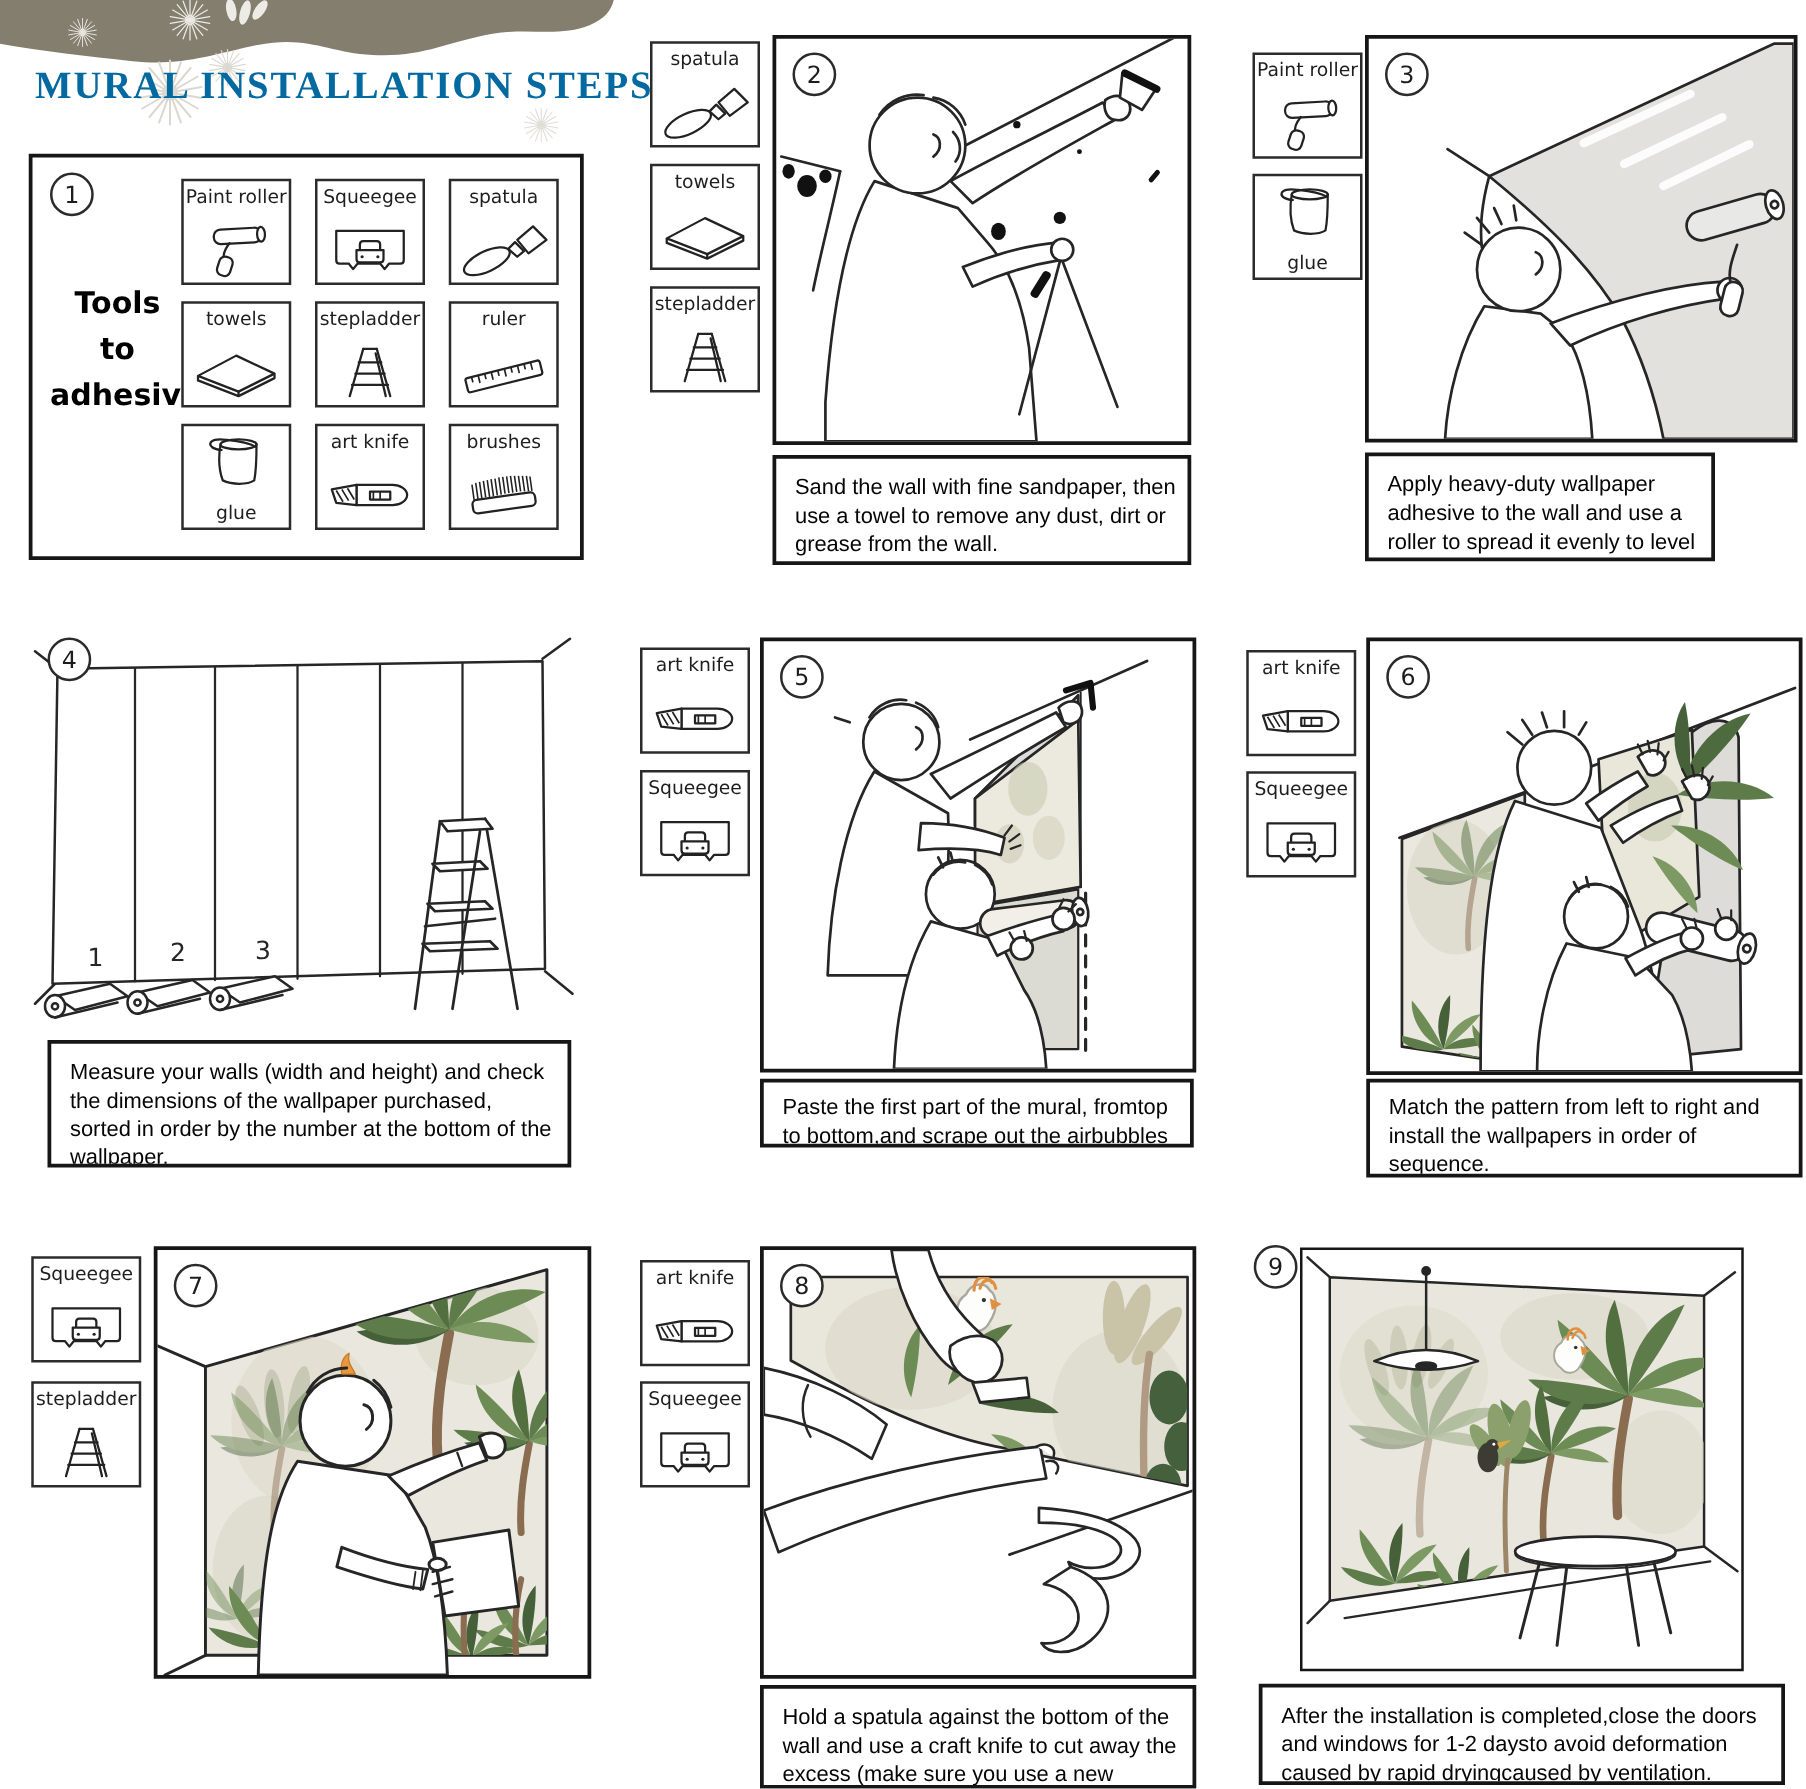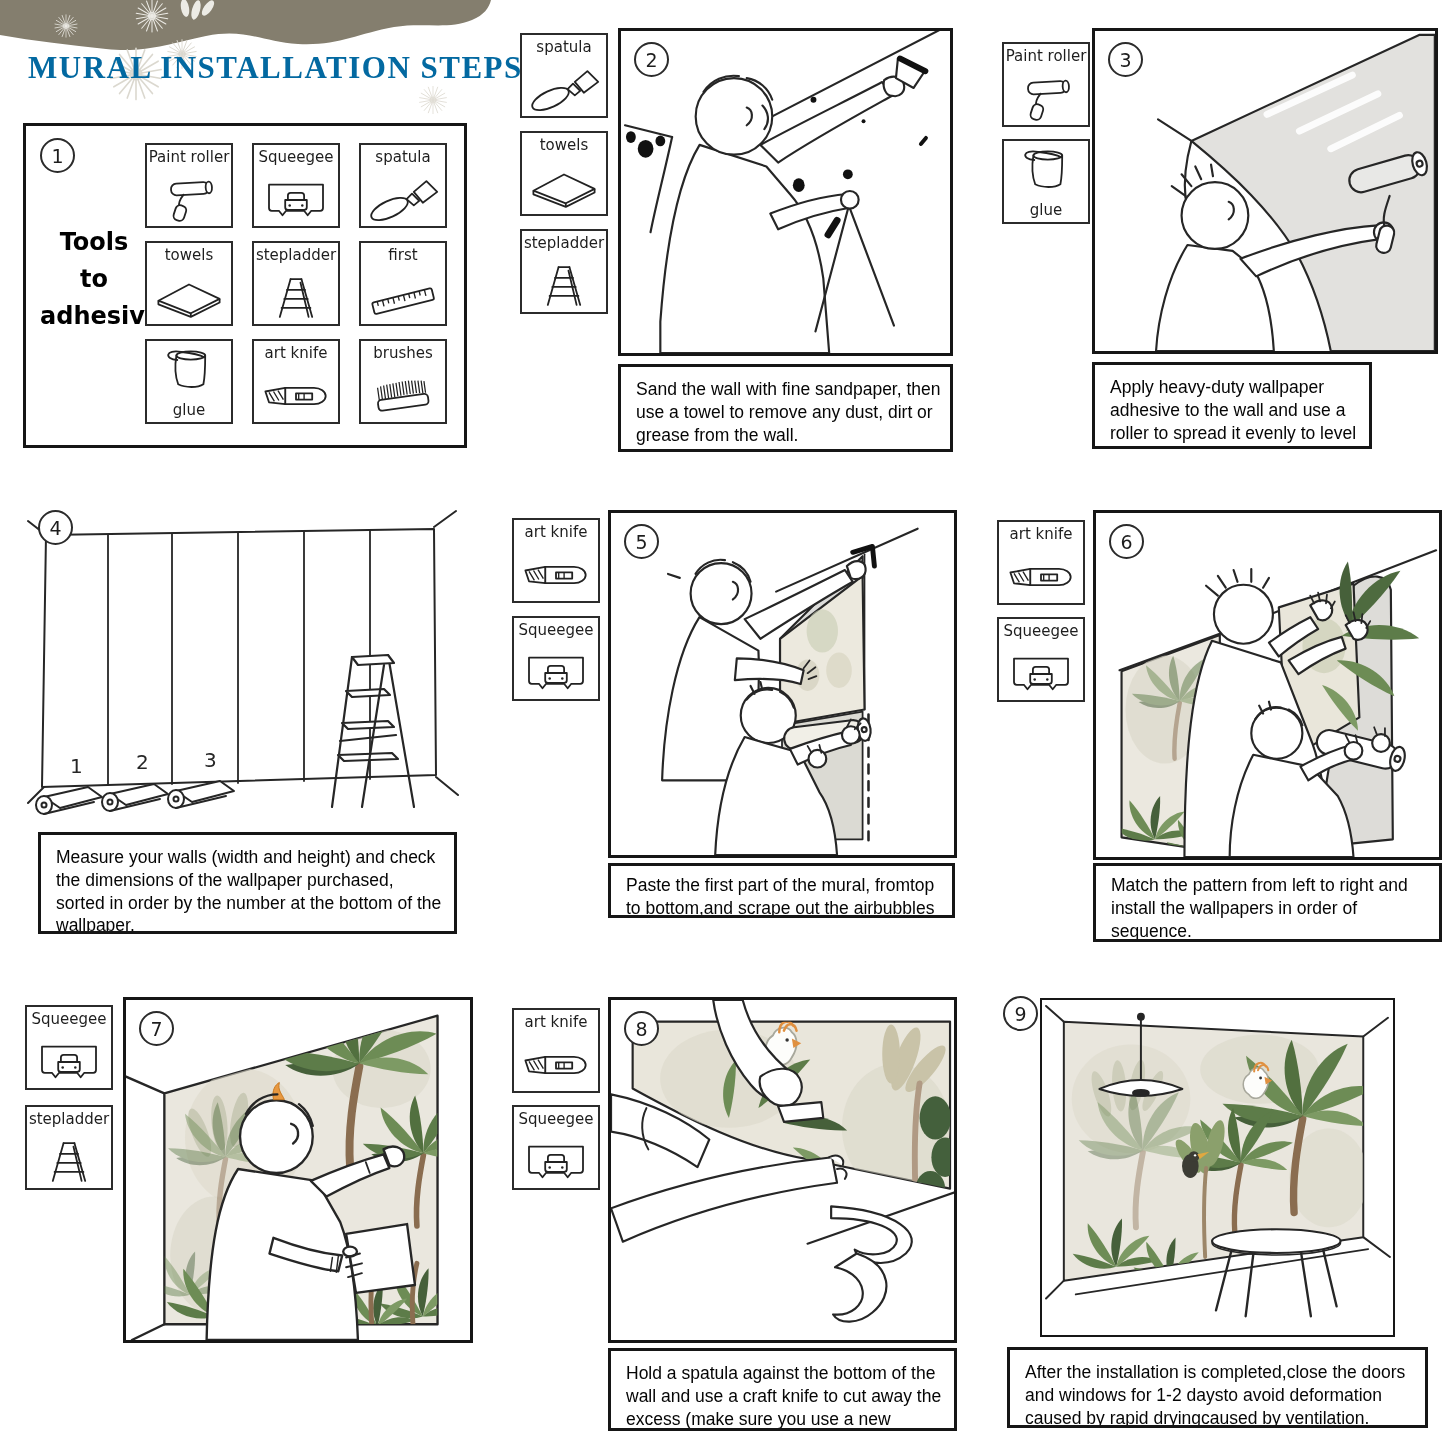--- a/index.html
+++ b/index.html
@@ -176,21 +176,21 @@
                 <path d="M34,4 L46,4"></path>
                 <path d="M30,16 L50,16"></path>
                 <path d="M27,26 L53,26"></path>
                 <path d="M24,36 L56,36"></path>
                 <path d="M45,8 L54,46"></path>
               </g>
             </svg>
           </div>
         </div>
         <div class="toolbox grid-box">
-          <div class="lbl">first</div>
+          <div class="lbl">ruler</div>
           <div class="ticon">
             <svg viewBox="0 0 80 50">
               <g fill="#fff" stroke="#222" stroke-width="2">
                 <g transform="rotate(-14 40 28)">
                   <rect x="6" y="22" width="68" height="13" rx="2"></rect>
                   <path d="M12,22 v5 M18,22 v7 M24,22 v5 M30,22 v7 M36,22 v5 M42,22 v7 M48,22 v5 M54,22 v7 M60,22 v5 M66,22 v7" fill="none" stroke-width="1.5"></path>
                 </g>
               </g>
             </svg>
           </div>

